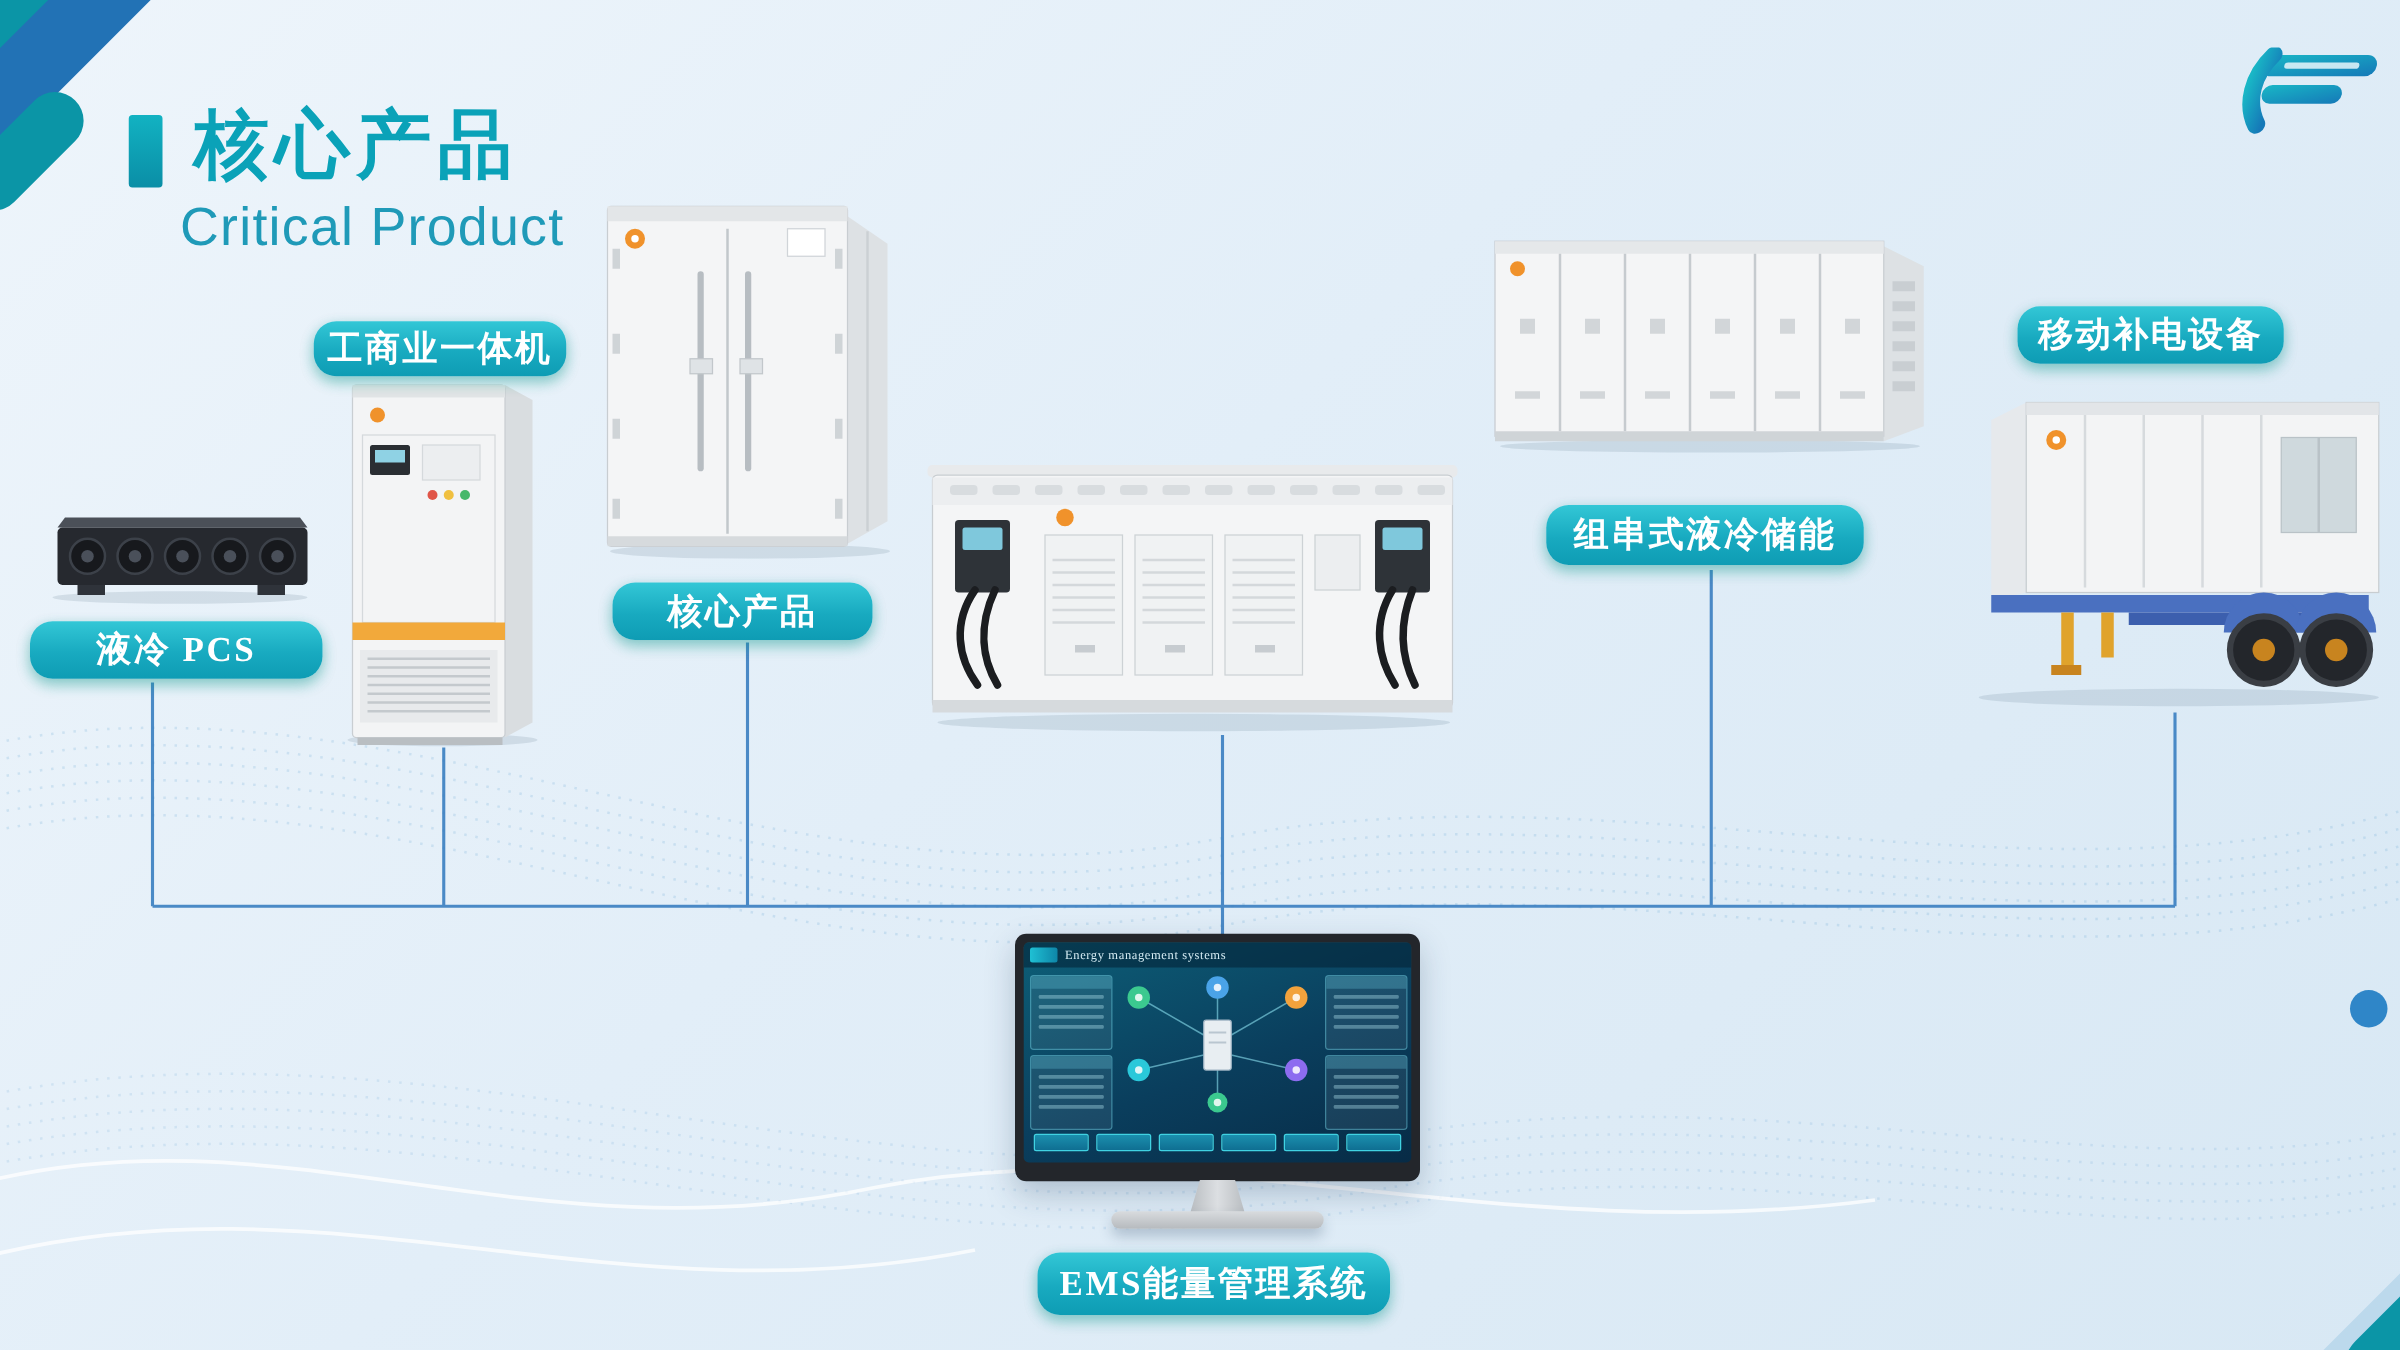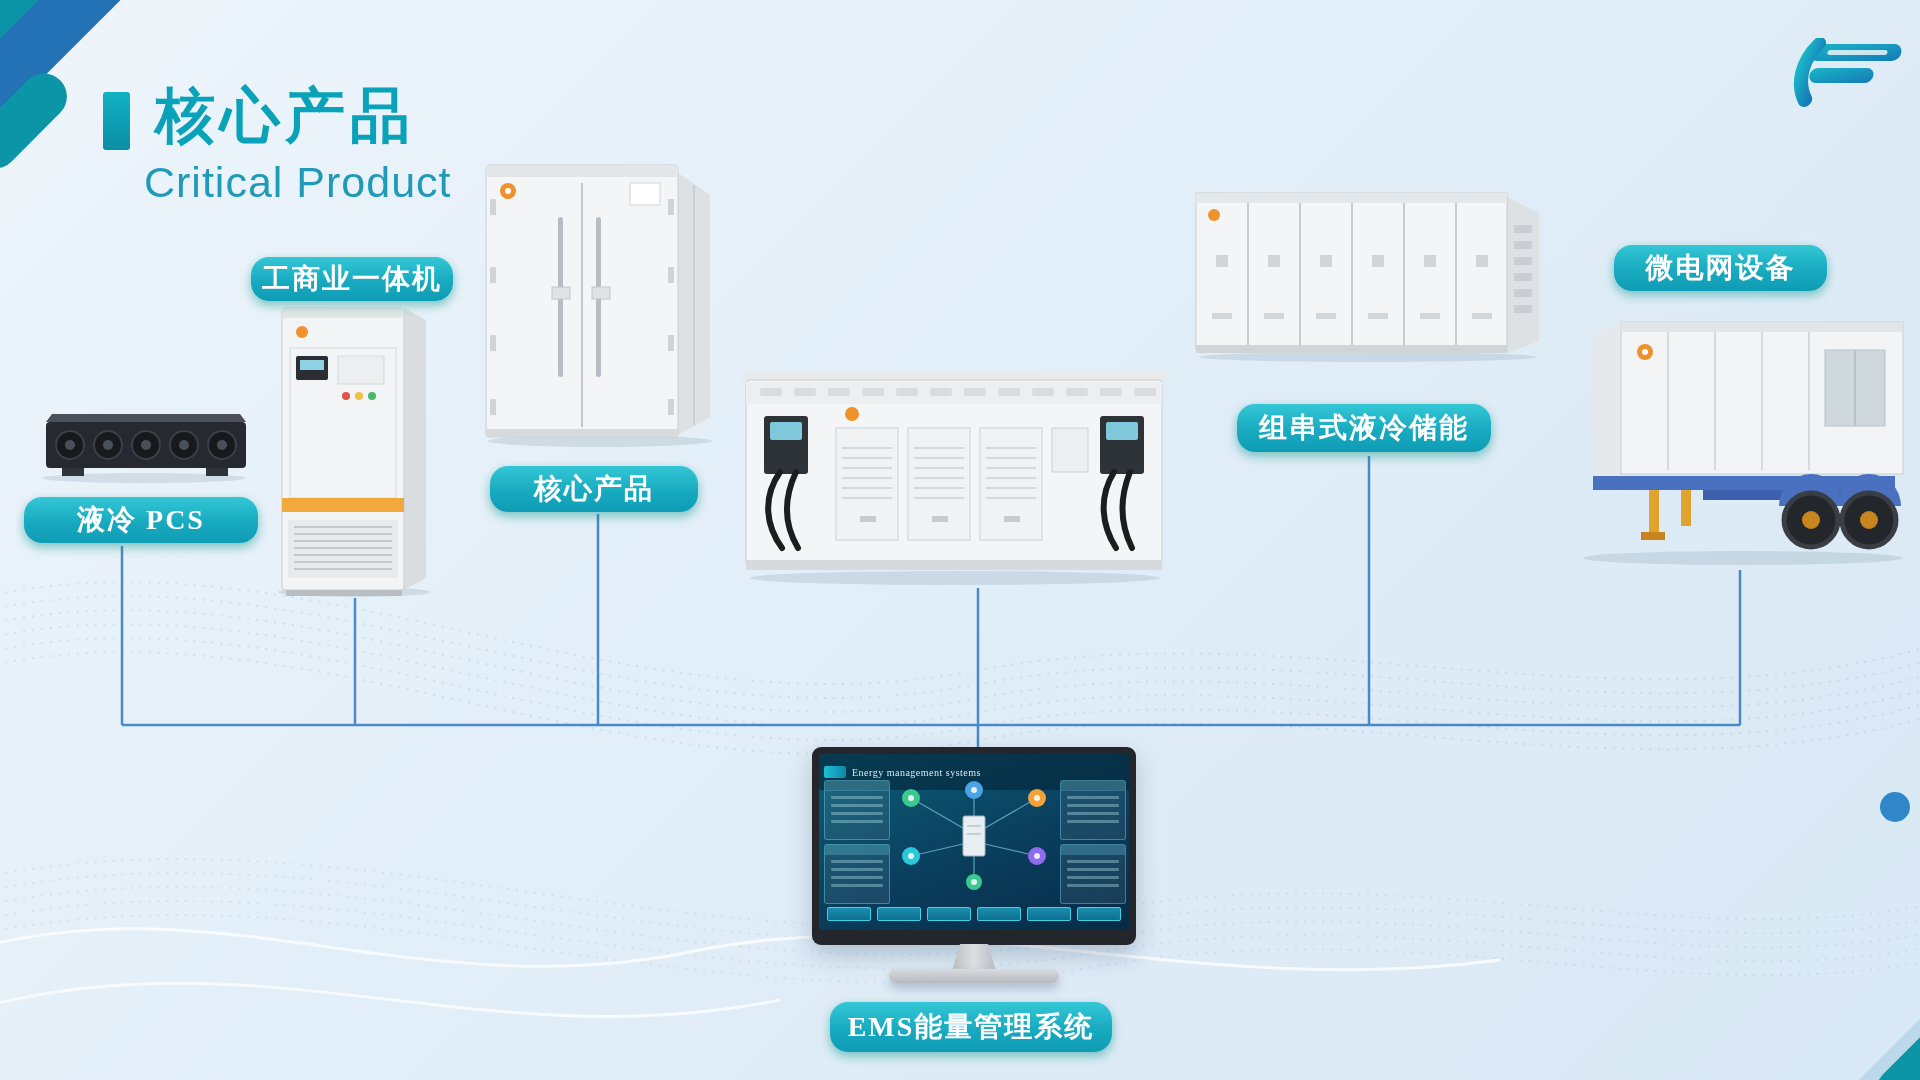--- a/index.html
+++ b/index.html
@@ -37,21 +37,21 @@
   .monitor{
     position:absolute;left:812px;top:747px;width:324px;height:198px;
     background:#23262b;border-radius:9px;padding:7px;box-sizing:border-box;
     box-shadow:0 10px 24px rgba(30,60,90,0.25);
   }
   .screen{
     position:relative;width:310px;height:176px;border-radius:4px;overflow:hidden;
     background:linear-gradient(160deg,#0d5f78 0%,#0a3e5d 55%,#072b46 100%);
   }
   .scr-header{
-    position:absolute;left:0;top:0;width:310px;height:36px;
+    position:absolute;left:0;top:0;width:310px;height:20px;
     background:rgba(3,35,55,0.6);display:flex;align-items:center;
   }
   .scr-logo{width:22px;height:12px;margin:0 6px 0 5px;border-radius:2px;
     background:linear-gradient(90deg,#1fc0d4,#0e86a8);}
   .scr-title{font-size:10px;color:#d6ecf4;letter-spacing:0.5px;font-family:"Liberation Serif",serif;}
   .panel{
     position:absolute;background:rgba(255,255,255,0.07);
     border:1px solid rgba(110,210,230,0.45);border-radius:3px;overflow:hidden;
   }
   .panel .ph{height:10px;background:rgba(110,210,230,0.28);}
@@ -437,16 +437,16 @@
       </div>
     </div>
   </div>
   <div class="neck"></div>
   <div class="base"></div>
 
   <div class="pill" style="left:24px;top:497px;width:234px;height:46px;">液冷 PCS</div>
   <div class="pill" style="left:251px;top:257px;width:202px;height:44px;">工商业一体机</div>
   <div class="pill" style="left:490px;top:466px;width:208px;height:46px;">核心产品</div>
   <div class="pill" style="left:1237px;top:404px;width:254px;height:48px;">组串式液冷储能</div>
-  <div class="pill" style="left:1614px;top:245px;width:213px;height:46px;">微电网设备</div>
+  <div class="pill" style="left:1614px;top:245px;width:213px;height:46px;">移动补电设备</div>
   <div class="pill" style="left:830px;top:1002px;width:282px;height:50px;">EMS能量管理系统</div>
 
 </div>
 
 </body></html>

